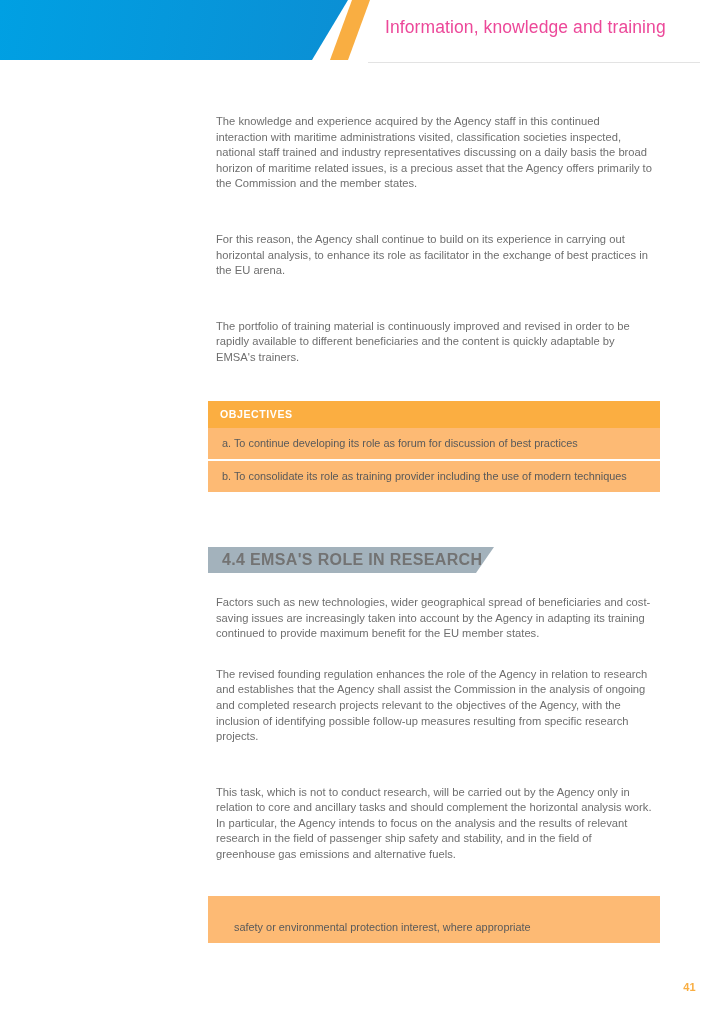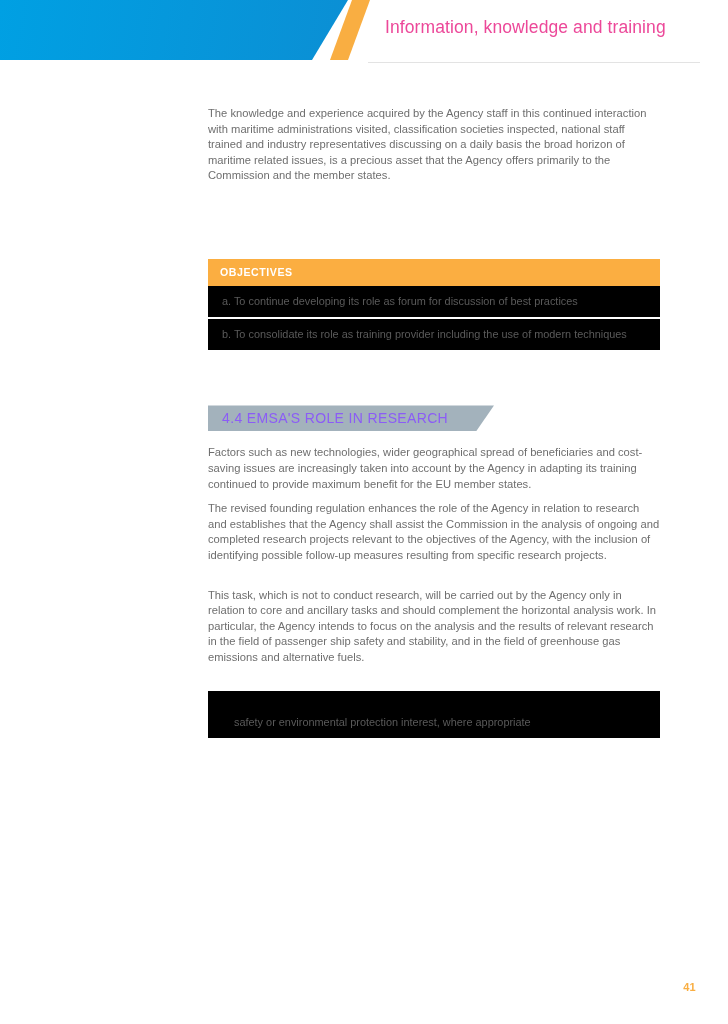--- a/index.html
+++ b/index.html
@@ -63,21 +63,21 @@
 
   
   .content {
     position: absolute;
     left: 208px;
     top: 106px;
     width: 452px;
   }
 
   p.body-text {
-    margin: 0;
+    margin: 8px;
     color: #6e6e6e;
     font-size: 11.2px;
     line-height: 15.6px;
     letter-spacing: 0.01px;
   }
   .gap-lg { height: 24px; }
   .gap-sm { height: 9px; }
 
   
   .objectives-box {
@@ -92,21 +92,21 @@
     letter-spacing: 0.55px;
     padding: 7px 0 7px 12px;
     height: 13px;
     line-height: 13px;
   }
   .objectives-row {
     color: #5a5a5a;
     font-size: 10.9px;
     line-height: 15.2px;
     padding: 8px 14px 8px 14px;
-    background: #000000;
+    background: #fdba74;
     border-bottom: 2px solid #ffffff;
   }
   .objectives-row:last-child {
     border-bottom: none;
   }
   .objectives-row .cont-indent {
     display: block;
     padding-left: 12px;
     margin-top: 16px;
   }
@@ -125,23 +125,23 @@
     height: 26px;
     background: #a3b2bc;
     clip-path: polygon(0 0, 286px 0, 268px 26px, 0 26px);
   }
   .section-banner-label {
     position: absolute;
     left: 14px;
     top: 0;
     height: 26px;
     line-height: 26px;
-    color: #8b5cf6;
-    font-size: 14px;
-    font-weight: normal;
+    color: #737373;
+    font-size: 16px;
+    font-weight: bold;
     letter-spacing: 0.35px;
     white-space: nowrap;
   }
 
   
   .page-number {
     position: absolute;
     right: 32px;
     bottom: 31px;
     color: #f9ae42;
@@ -159,22 +159,24 @@
   <div class="header-orange-stripe"></div>
   <div class="header-title">Information, knowledge and training</div>
   <div class="header-rule"></div>
 </div>
 
 <div class="content">
 
   <p class="body-text">The knowledge and experience acquired by the Agency staff in this continued interaction with maritime administrations visited, classification societies inspected, national staff trained and industry representatives discussing on a daily basis the broad horizon of maritime related issues, is a precious asset that the Agency offers primarily to the Commission and the member states.</p>
   <div class="gap-lg"></div>
 
+  <p class="body-text">For this reason, the Agency shall continue to build on its experience in carrying out horizontal analysis, to enhance its role as facilitator in the exchange of best practices in the EU arena.</p>
   <div class="gap-lg"></div>
 
+  <p class="body-text">The portfolio of training material is continuously improved and revised in order to be rapidly available to different beneficiaries and the content is quickly adaptable by EMSA's trainers.</p>
   <div style="height:27px"></div>
 
   <div class="objectives-box">
     <div class="objectives-header">OBJECTIVES</div>
     <div class="objectives-row">a. To continue developing its role as forum for discussion of best practices</div>
     <div class="objectives-row">b. To consolidate its role as training provider including the use of modern techniques</div>
   </div>
 
   <div style="height:55px"></div>
 

